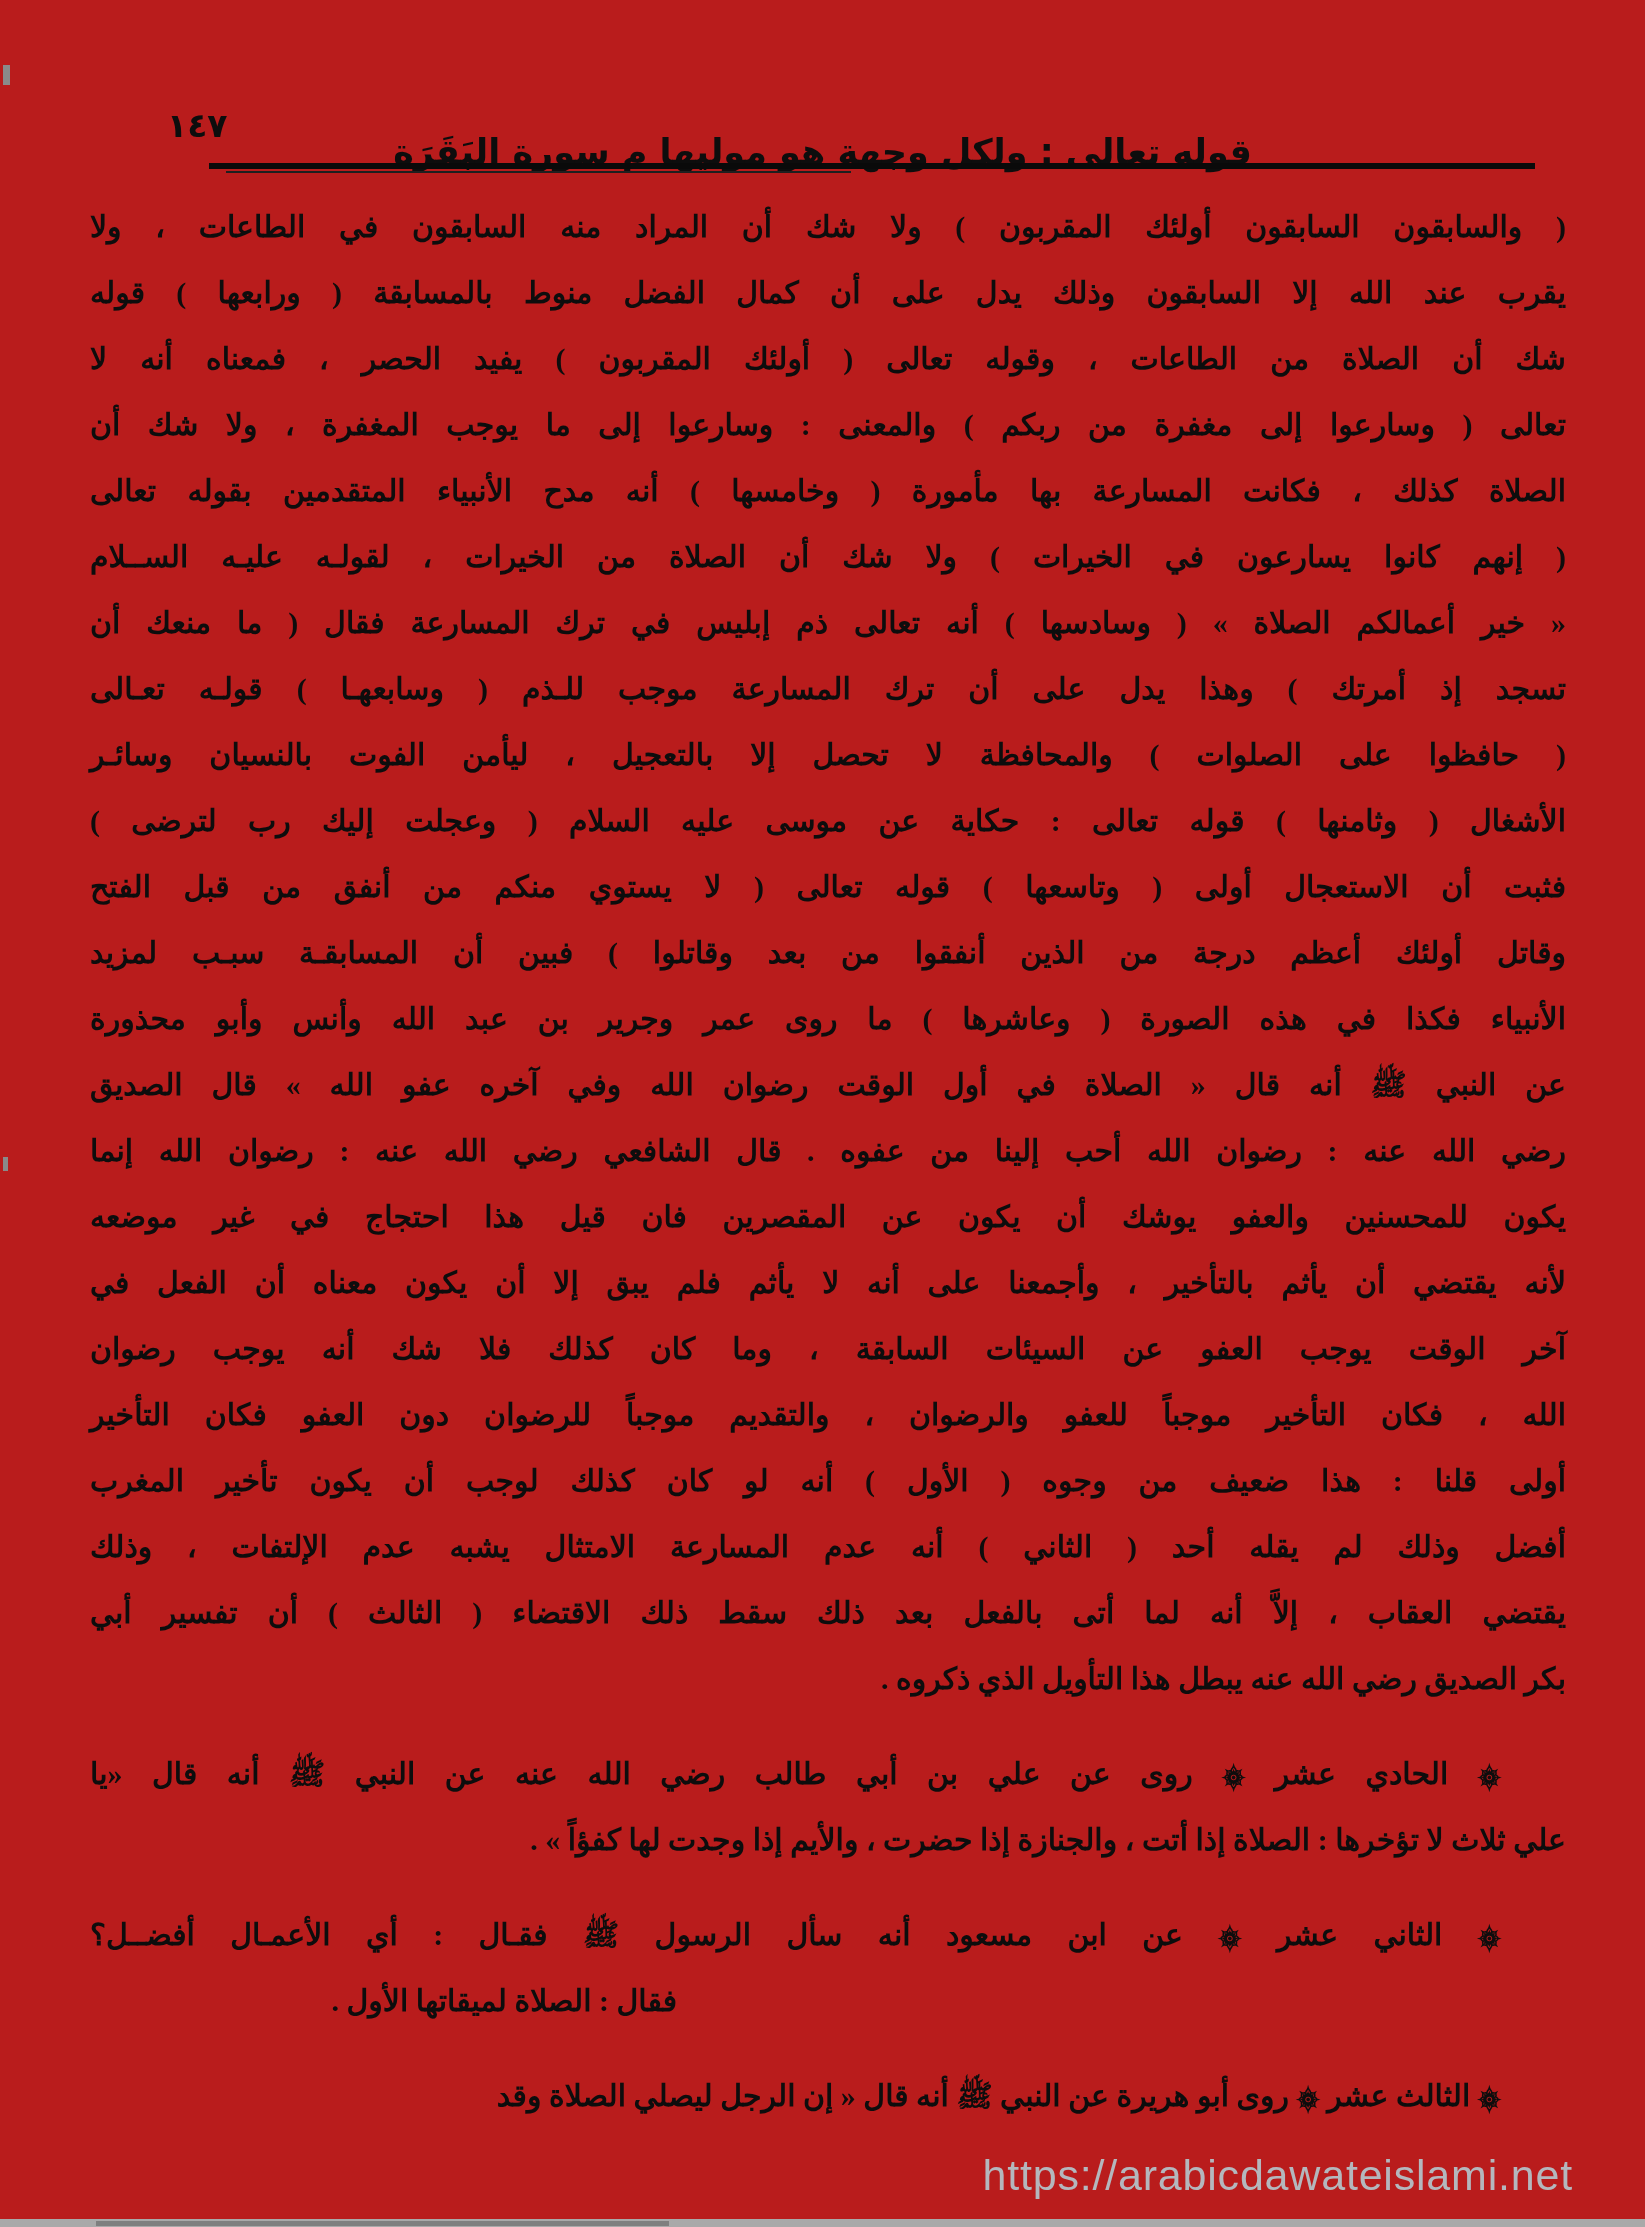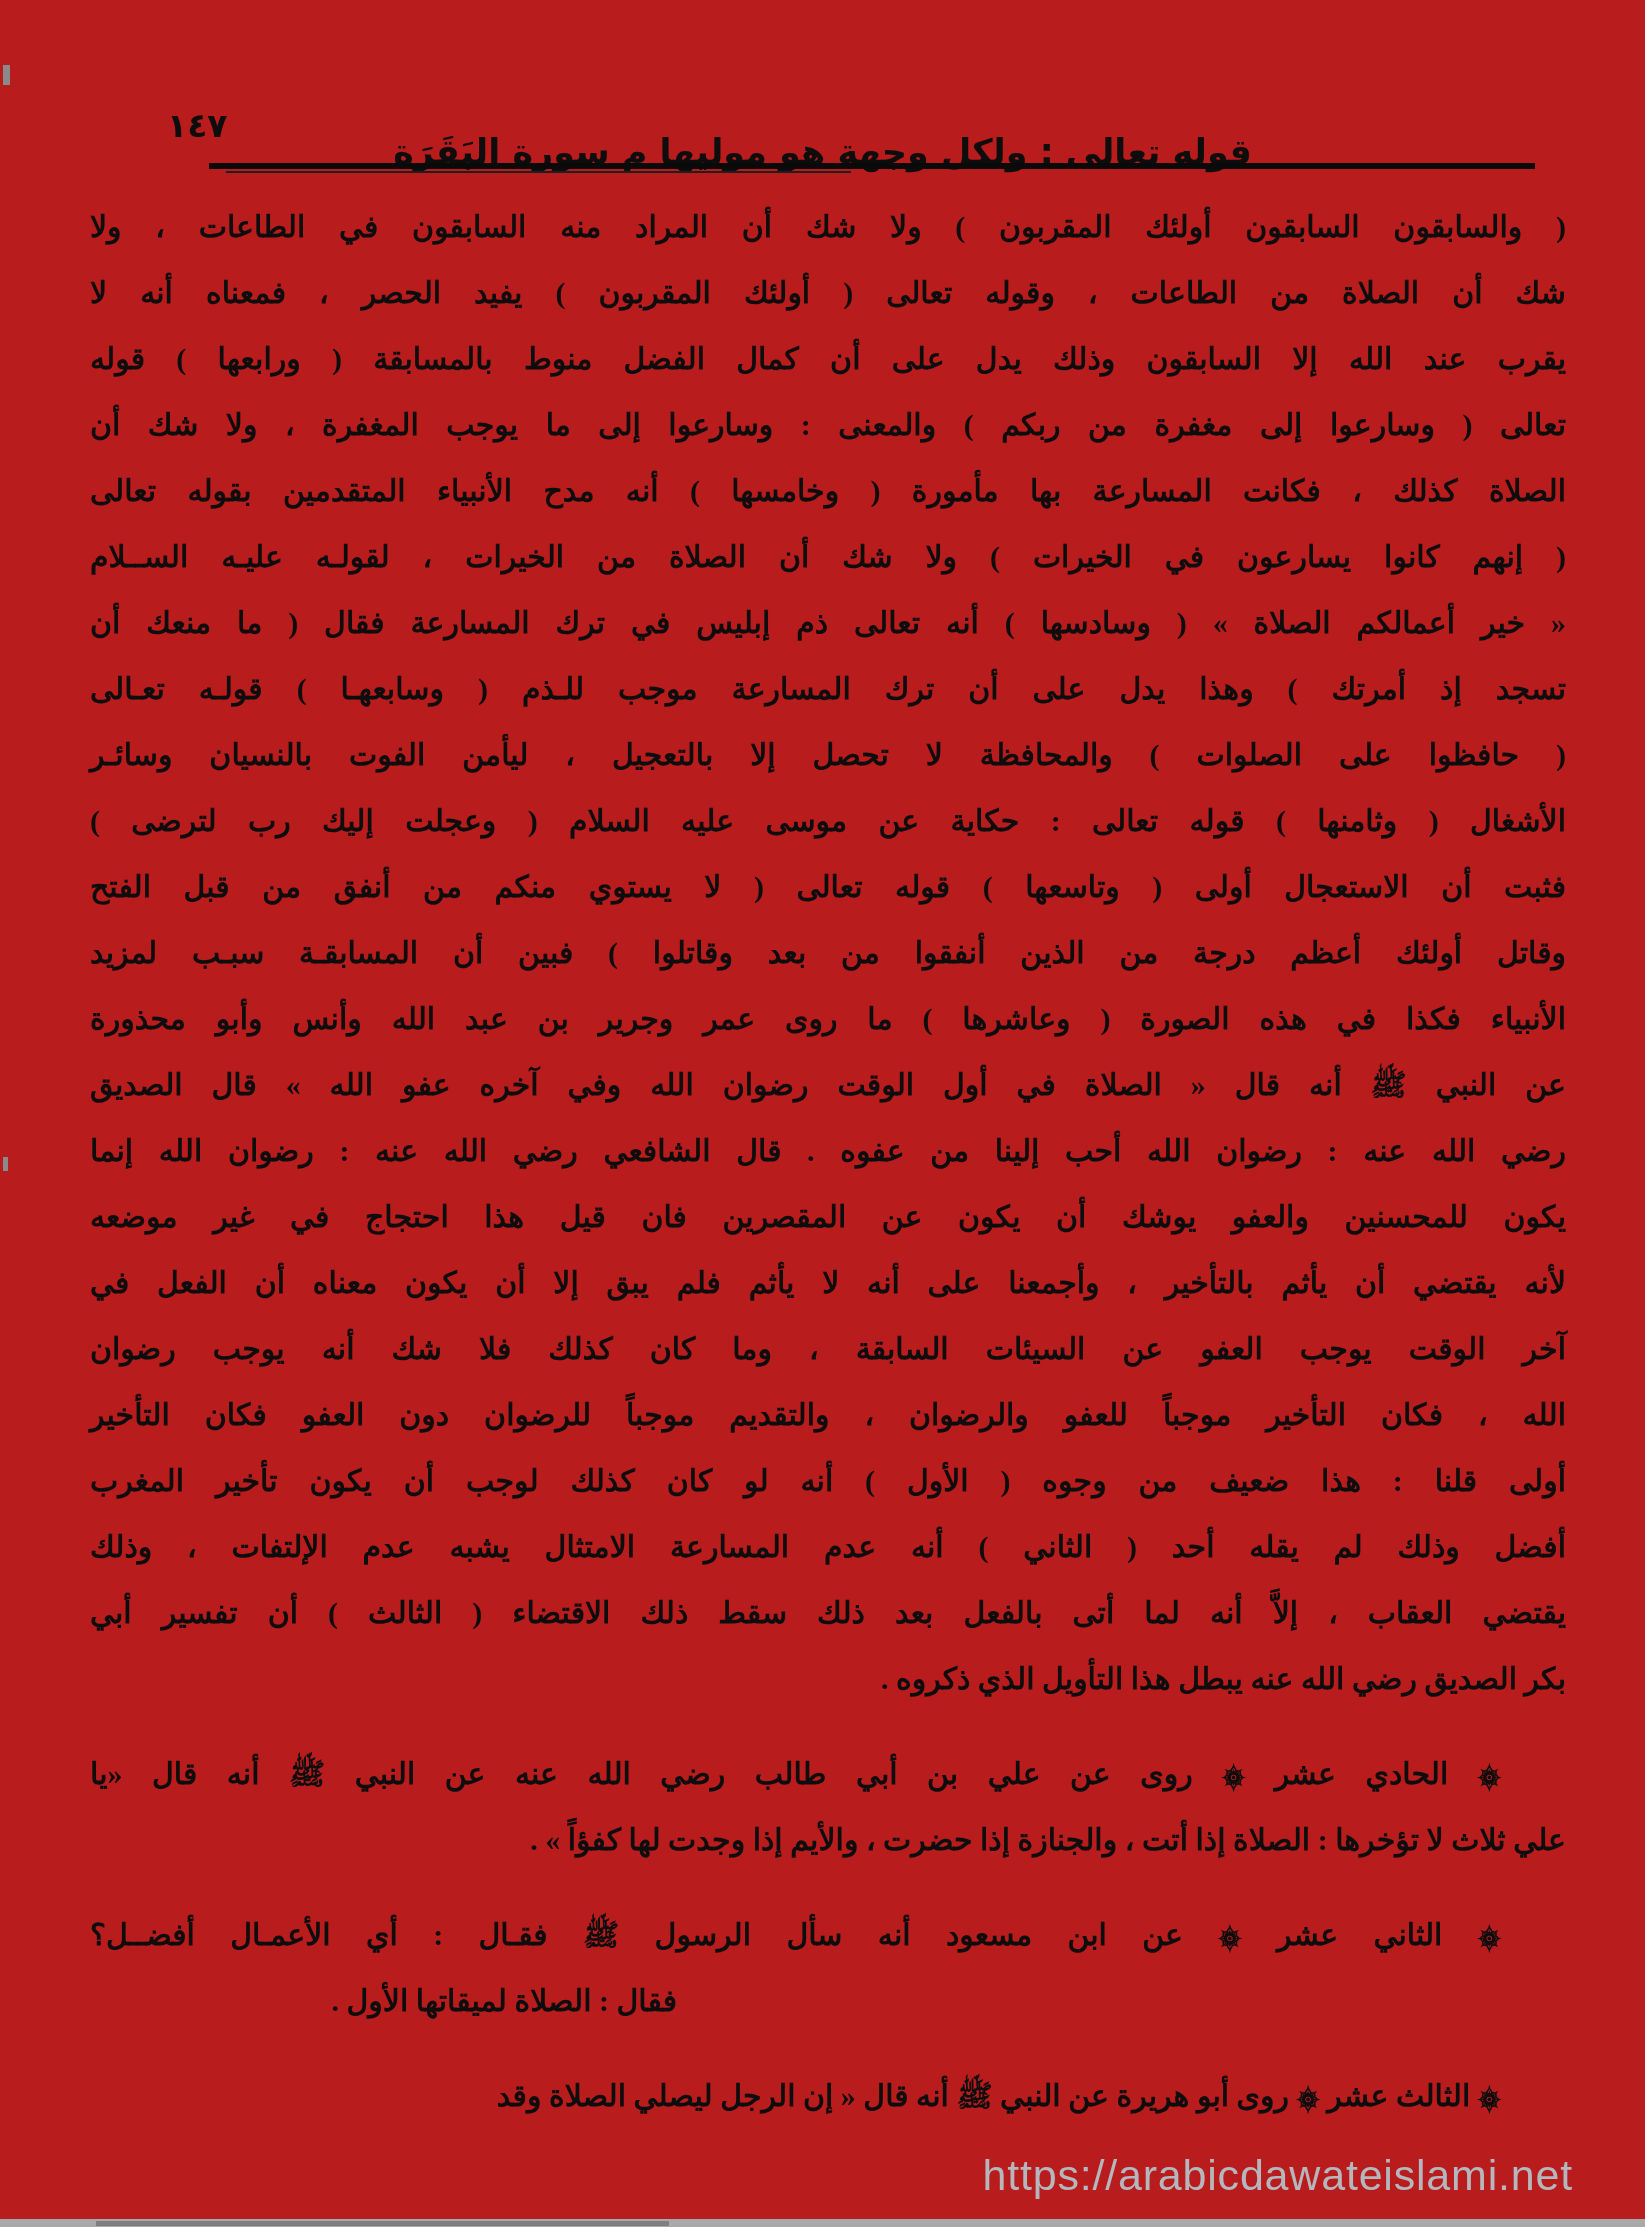--- a/index.html
+++ b/index.html
@@ -51,22 +51,22 @@
   <div class="header">
     <span class="pagenum">١٤٧</span>
     <span class="title">قوله تعالى : ولكل وجهة هو موليها م سورة البَقَرَة</span>
   </div>
 
   <div class="rule"></div>
   <div class="rule2"></div>
 
   <div class="textblock">
     <div class="ln">( والسابقون السابقون أولئك المقربون ) ولا شك أن المراد منه السابقون في الطاعات ، ولا</div>
+    <div class="ln">يقرب عند الله إلا السابقون وذلك يدل على أن كمال الفضل منوط بالمسابقة ( ورابعها ) قوله</div>
     <div class="ln">شك أن الصلاة من الطاعات ، وقوله تعالى ( أولئك المقربون ) يفيد الحصر ، فمعناه أنه لا</div>
-    <div class="ln">يقرب عند الله إلا السابقون وذلك يدل على أن كمال الفضل منوط بالمسابقة ( ورابعها ) قوله</div>
     <div class="ln">تعالى ( وسارعوا إلى مغفرة من ربكم ) والمعنى : وسارعوا إلى ما يوجب المغفرة ، ولا شك أن</div>
     <div class="ln">الصلاة كذلك ، فكانت المسارعة بها مأمورة ( وخامسها ) أنه مدح الأنبياء المتقدمين بقوله تعالى</div>
     <div class="ln">( إنهم كانوا يسارعون في الخيرات ) ولا شك أن الصلاة من الخيرات ، لقولـه عليـه الســلام</div>
     <div class="ln">« خير أعمالكم الصلاة » ( وسادسها ) أنه تعالى ذم إبليس في ترك المسارعة فقال ( ما منعك أن</div>
     <div class="ln">تسجد إذ أمرتك ) وهذا يدل على أن ترك المسارعة موجب للـذم ( وسابعهـا ) قولـه تعـالى</div>
     <div class="ln">( حافظوا على الصلوات ) والمحافظة لا تحصل إلا بالتعجيل ، ليأمن الفوت بالنسيان وسائـر</div>
     <div class="ln">الأشغال ( وثامنها ) قوله تعالى : حكاية عن موسى عليه السلام ( وعجلت إليك رب لترضى )</div>
     <div class="ln">فثبت أن الاستعجال أولى ( وتاسعها ) قوله تعالى ( لا يستوي منكم من أنفق من قبل الفتح</div>
     <div class="ln">وقاتل أولئك أعظم درجة من الذين أنفقوا من بعد وقاتلوا ) فبين أن المسابقـة سبـب لمزيد</div>
     <div class="ln">الأنبياء فكذا في هذه الصورة ( وعاشرها ) ما روى عمر وجرير بن عبد الله وأنس وأبو محذورة</div>

